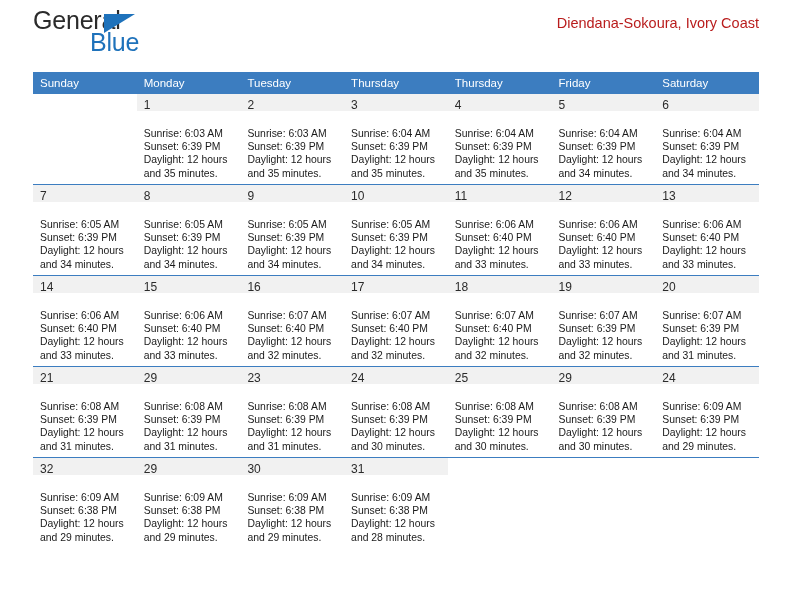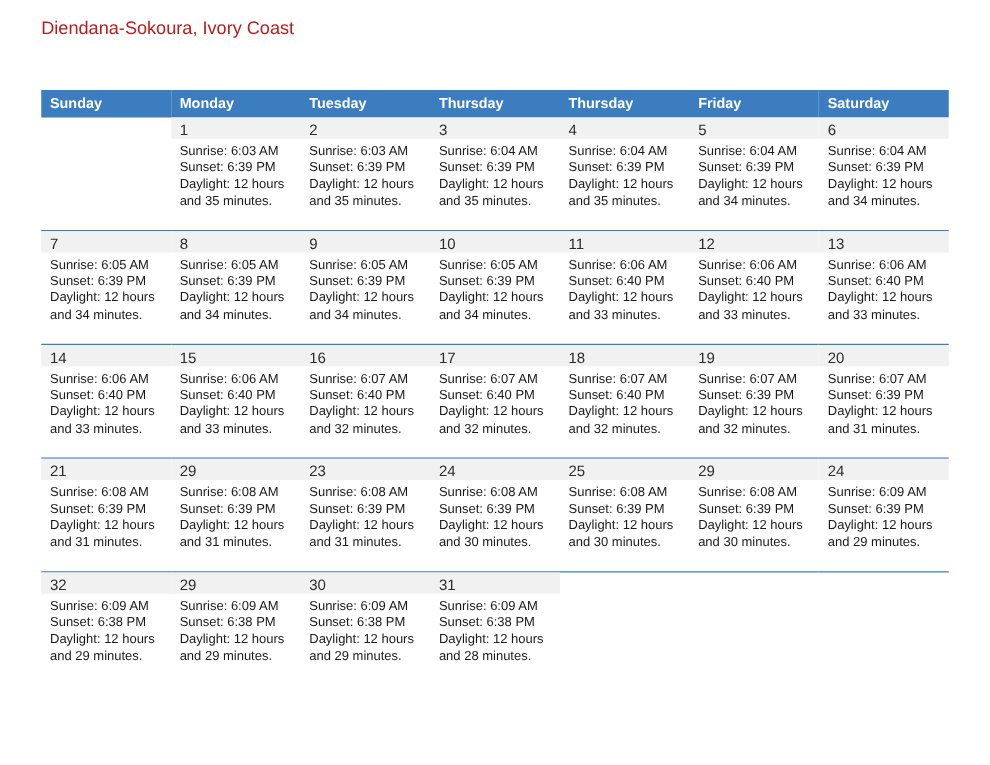--- a/index.html
+++ b/index.html
@@ -87,21 +87,21 @@
   .calendar {
     width: 726px;
     border-collapse: collapse;
     table-layout: fixed;
   }
 
   .dow-row th {
     background: #3c7dc0;
     color: #ffffff;
     font-size: 11.5px;
-    font-weight: bold;
+    font-weight: normal;
     text-align: left;
     padding: 5px 0 5px 7px;
     height: 11px;
     border: none;
   }
 
   .week-row td {
     vertical-align: top;
     padding: 0;
     height: 90px;
@@ -128,36 +128,41 @@
     padding: 1px 0 0 7px;
     box-sizing: border-box;
   }
   .daynum {
     font-size: 12px;
     color: #2b2b2b;
     line-height: 15px;
   }
 
   .details {
-    padding: 4px 6px 0 7px;
+    padding: 16px 6px 0 7px;
     font-size: 10.4px;
     line-height: 13.2px;
     color: #1a1a1a;
   }
   .details div {
     white-space: nowrap;
   }
 </style>
 </head>
 <body>
 
 <div class="page">
 
   <div class="header">
 
+    <div class="brand">
+      <span class="brand-general">General</span>
+      <span class="brand-triangle"></span>
+      <span class="brand-blue">Blue</span>
+    </div>
 
     <div class="title-block">
       <div class="cal-subtitle">Diendana-Sokoura, Ivory Coast</div>
     </div>
 
   </div>
 
   <table class="calendar">
     <thead>
       <tr class="dow-row">

